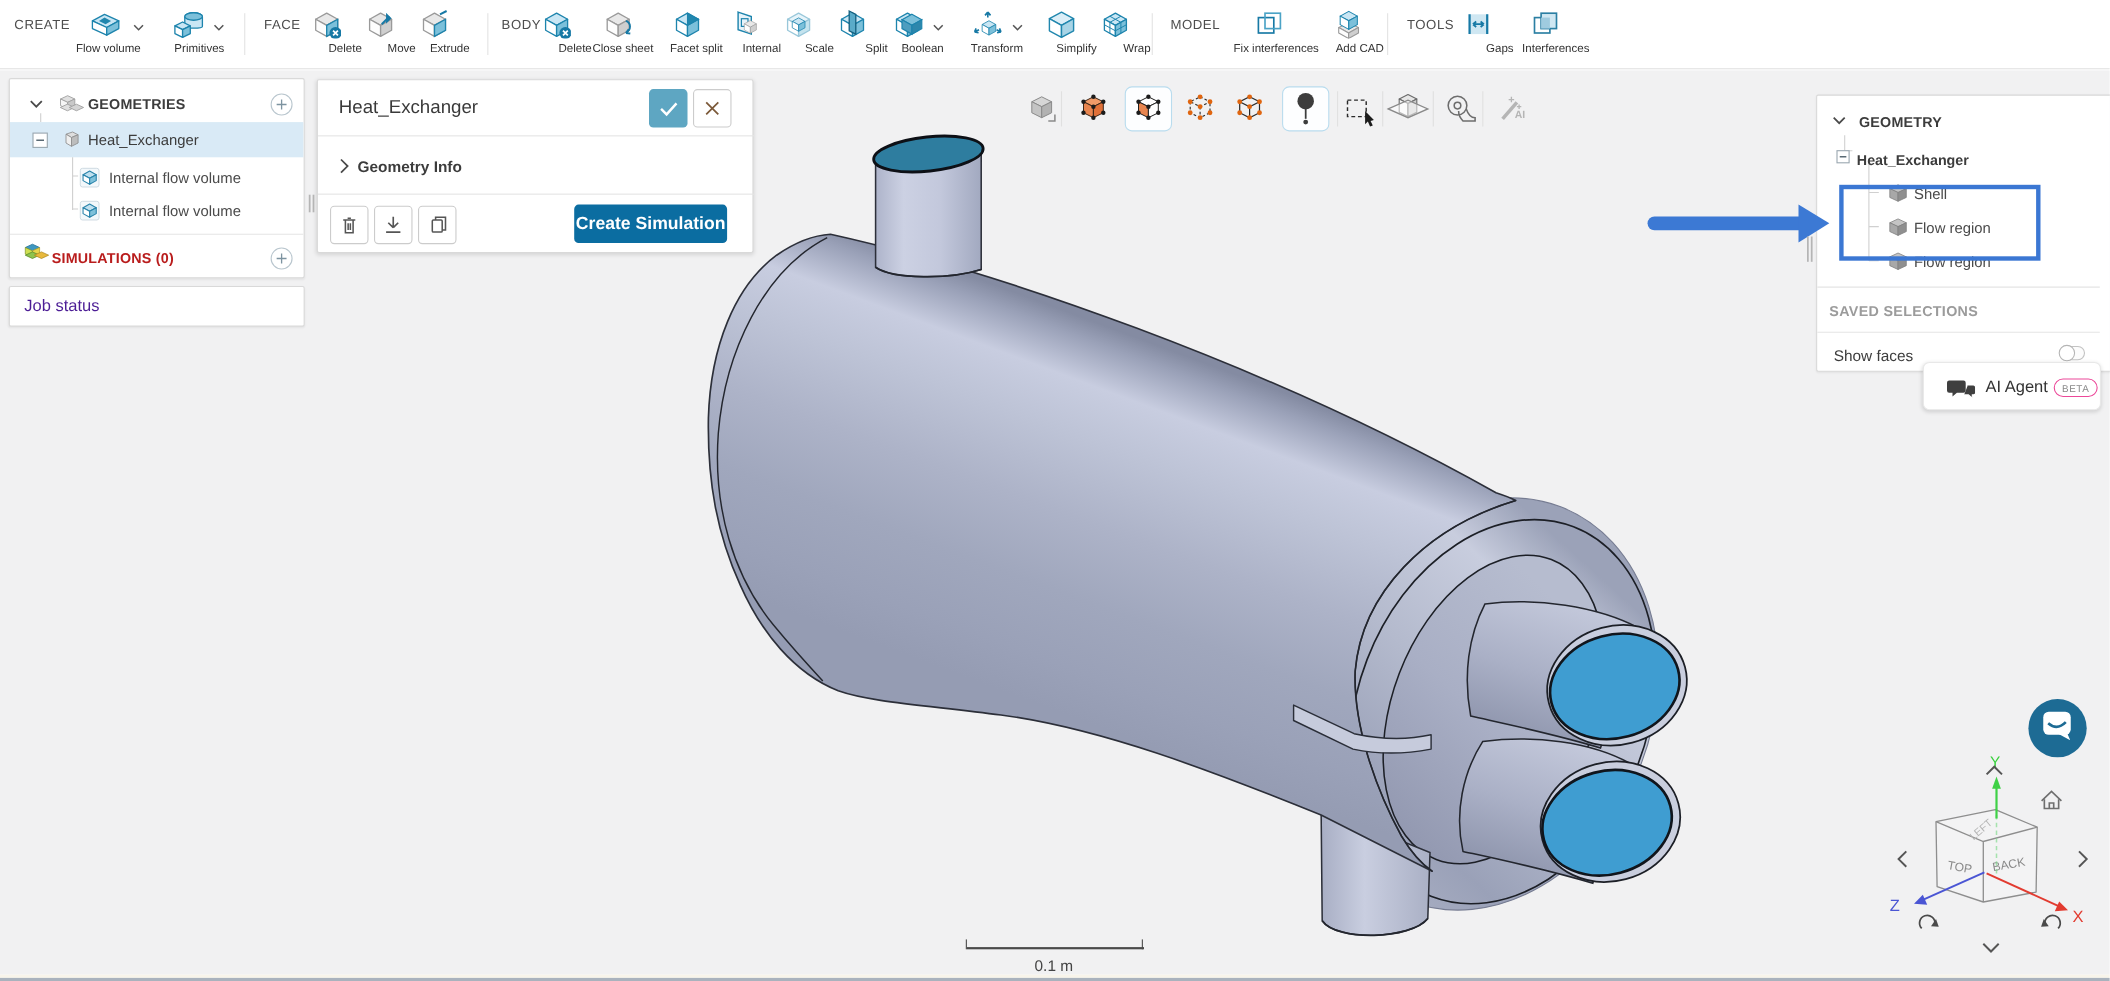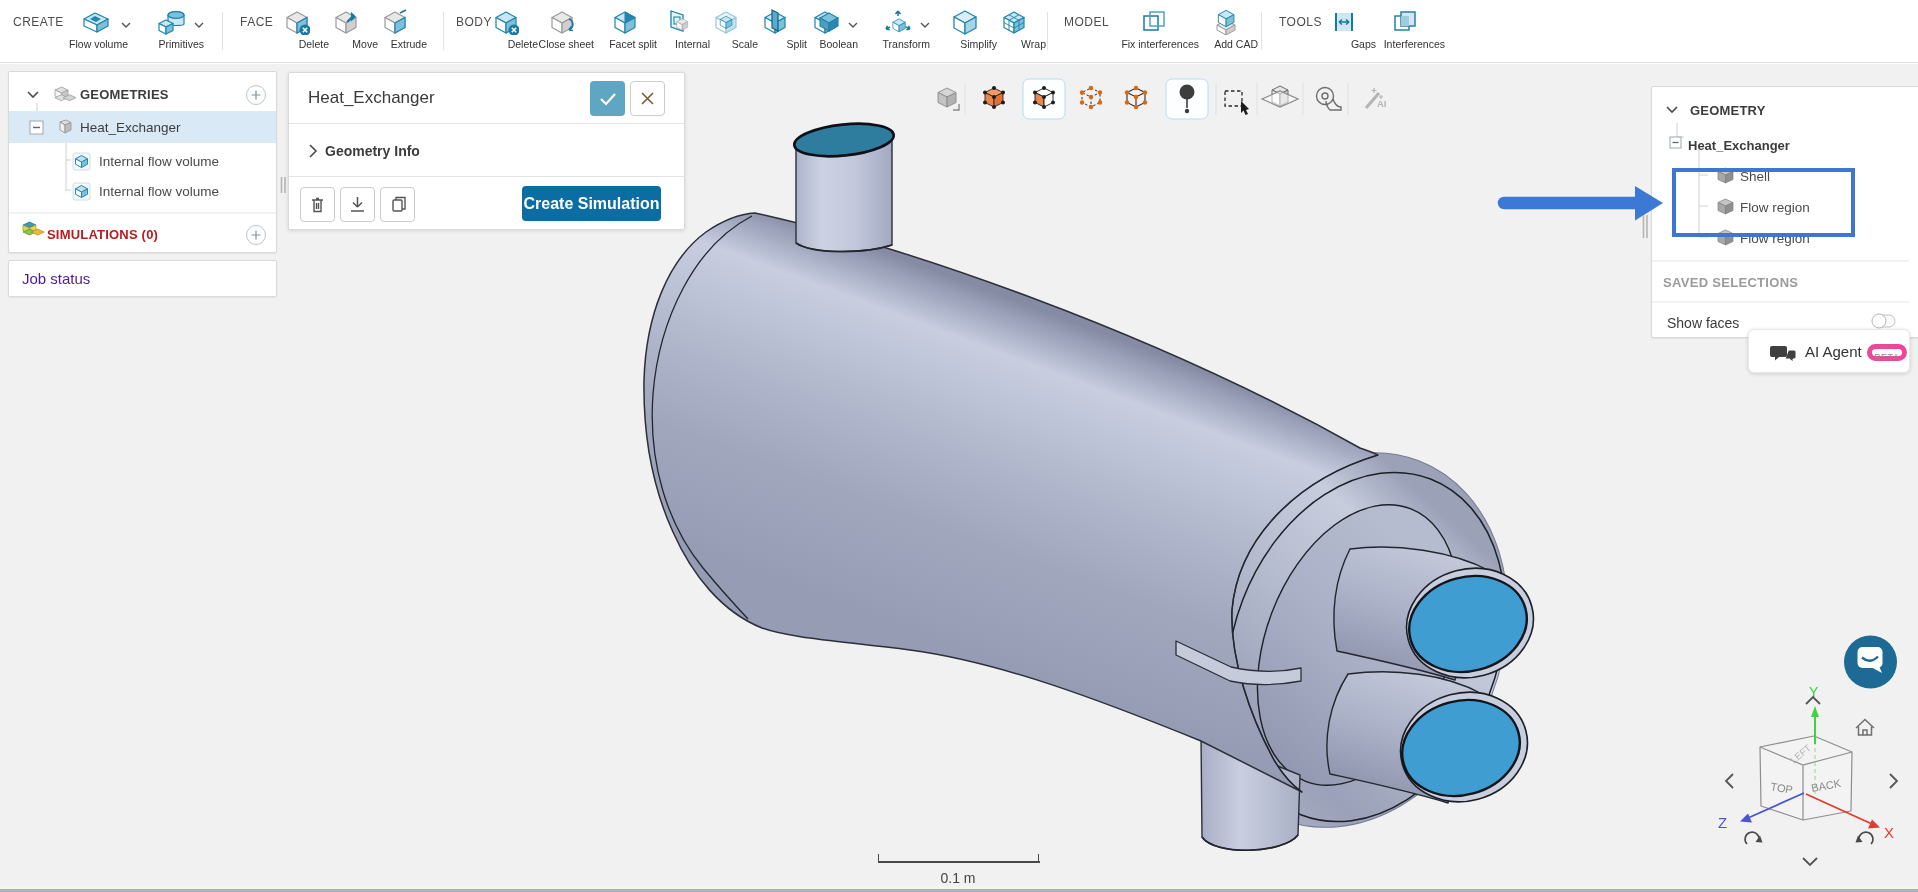--- a/index.html
+++ b/index.html
@@ -642,21 +642,21 @@
   <div style="position:absolute;left:88px;top:144px;font-size:13.5px;color:#4a4a4a">Flow region</div>
   <div style="position:absolute;left:11px;top:188px;font-size:13px;font-weight:bold;color:#9b9b9b;letter-spacing:0.3px">SAVED SELECTIONS</div>
   <div style="position:absolute;left:15px;top:228px;font-size:14px;color:#3c3c3c">Show faces</div>
 </div>
 <div id="aibtn" class="panel">
   <svg width="30" height="26" viewBox="0 0 30 26" style="position:absolute;left:20px;top:12px">
     <path d="M3 4 h13 a2 2 0 0 1 2 2 v7 a2 2 0 0 1 -2 2 h-6 l-4 3.5 v-3.5 h-3 a2 2 0 0 1 -2 -2 v-7 a2 2 0 0 1 2 -2 z" fill="#3f3f3f"></path>
     <path d="M20 8 h5 a2 2 0 0 1 2 2 v5 a2 2 0 0 1 -2 2 h-1 v3 l-3.5 -3 h-4" fill="#3f3f3f" stroke="#fff" stroke-width="1"></path>
   </svg>
   <div style="position:absolute;left:56px;top:13px;font-size:15px;color:#333">AI Agent</div>
-  <div style="position:absolute;left:118px;top:14px;width:40px;height:17px;border:5px solid #ec4899;border-radius:9px;font-size:9px;color:#8a8a8a;text-align:center;line-height:16px;letter-spacing:0.5px">BETA</div>
+  <div style="position:absolute;left:118px;top:14px;width:40px;height:17px;border:1px solid #ec4899;border-radius:9px;font-size:9px;color:#8a8a8a;text-align:center;line-height:16px;letter-spacing:0.5px">BETA</div>
 </div>
 <div id="scalebar"></div>
 <div id="scalelabel">0.1 m</div>
 <div id="bstrip1"></div>
 <div id="bstrip2"></div>
 <svg id="overlay" viewBox="0 0 1918 892">
   <rect x="1674" y="170" width="179" height="65" fill="none" stroke="#3b77d3" stroke-width="4"></rect>
   <line x1="1504" y1="203" x2="1637" y2="203" stroke="#3c79d4" stroke-width="12.5" stroke-linecap="round"></line>
   <polygon points="1635,186 1663,203 1635,220.5" fill="#3c79d4"></polygon>
   <g stroke="#b5b5b5" stroke-width="1.6">

